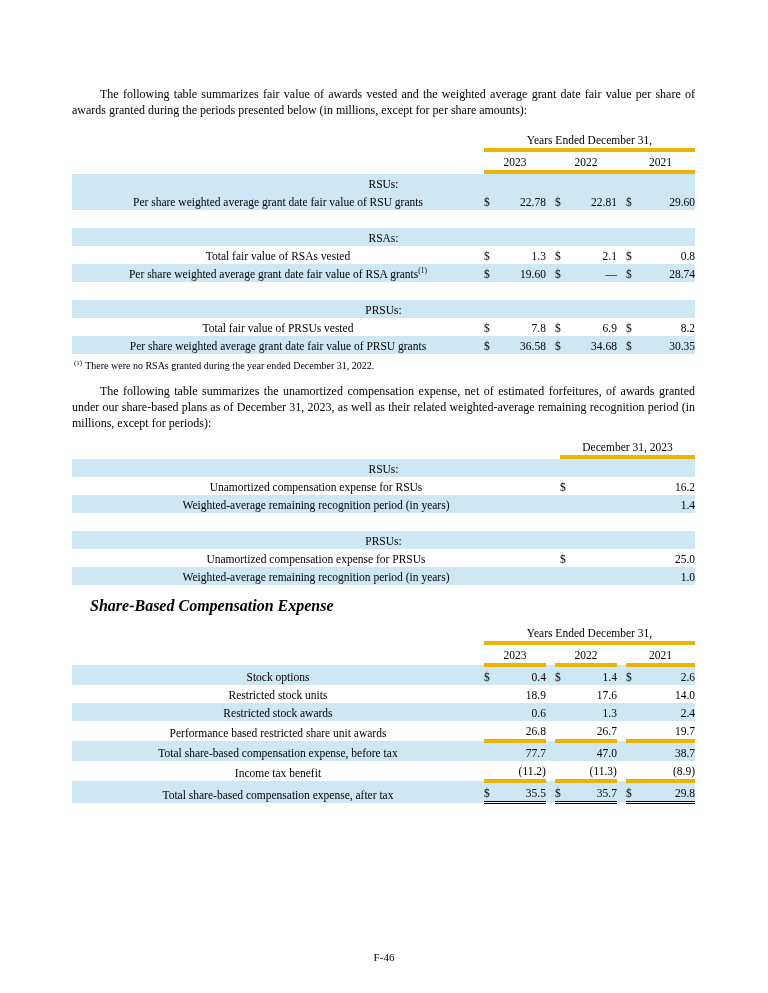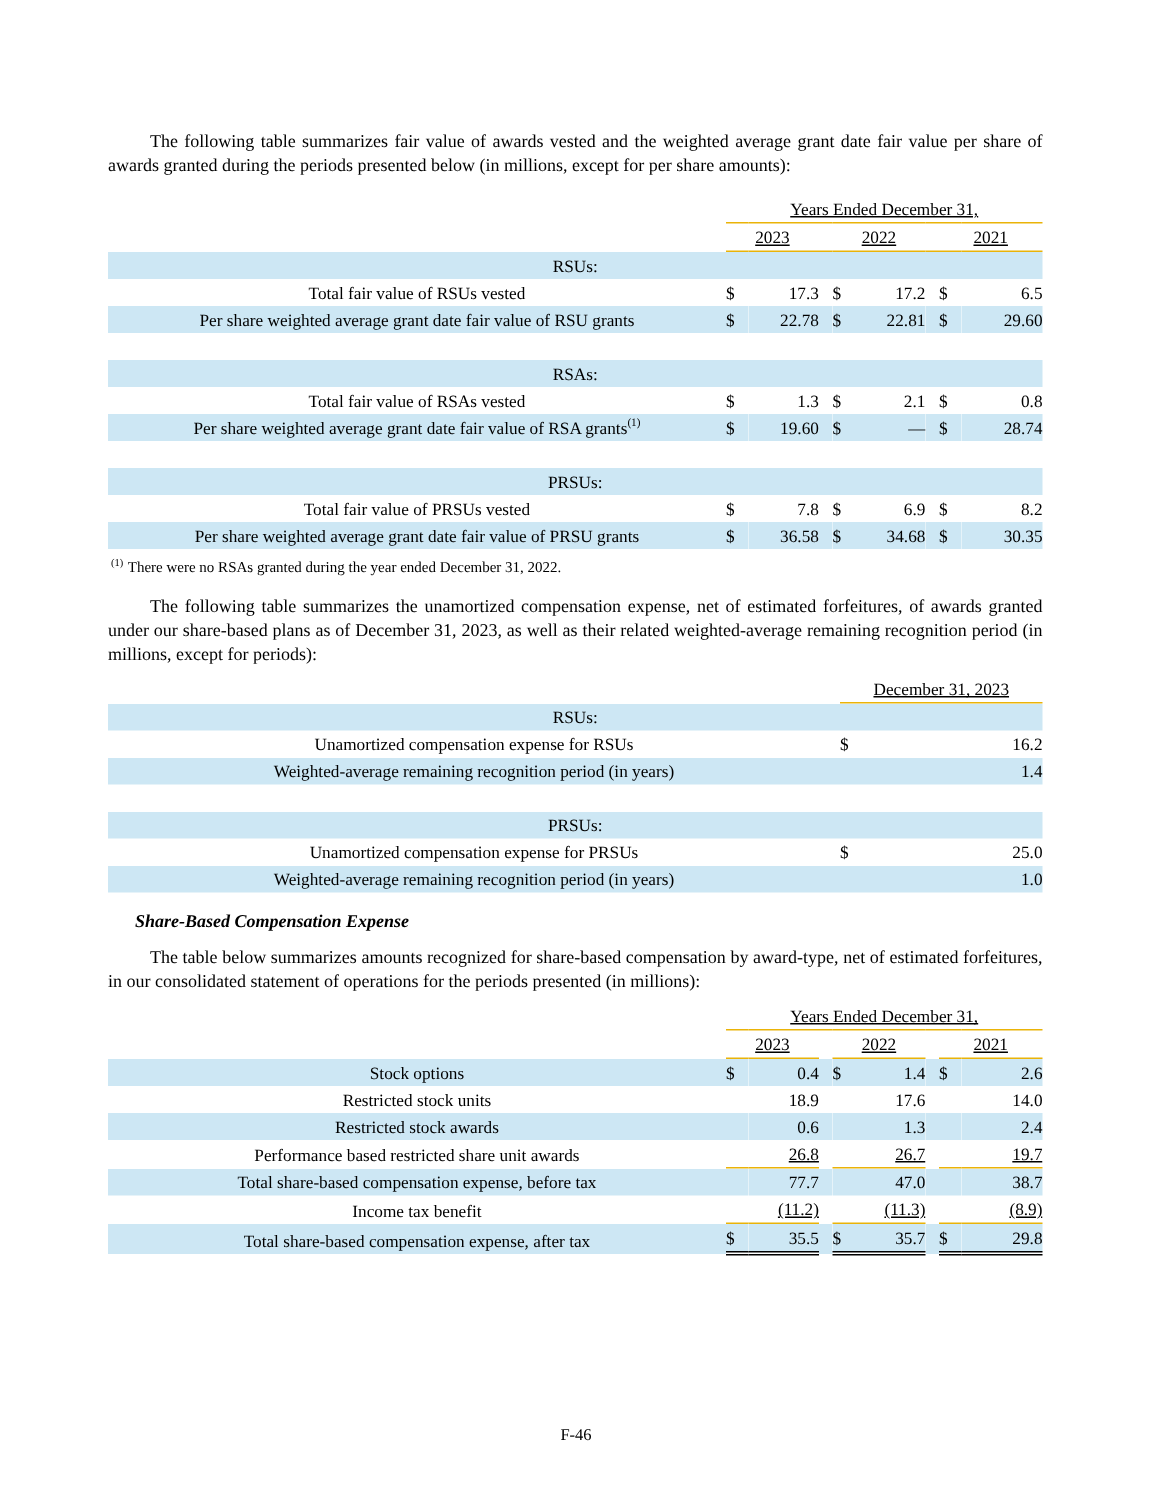--- a/index.html
+++ b/index.html
@@ -8,36 +8,36 @@
     font-family:"Liberation Serif", serif; color:#000; overflow:hidden;
   }
   .content { padding:86px 73px 0 72px; }
   .para {
     font-size:12px; line-height:16px; text-align:justify; text-indent:28px;
     margin:0 0 12px 0;
   }
   .para.p2 { margin:12px 0 6px 0; }
   .para.p3 { margin:0 0 6px 0; }
   .subheading {
-    font-weight:bold; font-style:italic; font-size:12px;
+    font-weight:bold; font-style:italic; font-size:16px;
     margin:12px 0 8px 18px;
   }
   table.fin {
     border-collapse:collapse; table-layout:fixed; width:623px;
     font-size:11.5px; margin:0;
   }
   table.fin td, table.fin th {
     height:16px; padding:1px 0; line-height:13px; vertical-align:bottom;
     font-weight:normal; white-space:nowrap; overflow:hidden;
   }
   col.cd { width:15px; } col.cv { width:47px; } col.cg { width:9px; } col.cvl { width:54px; }
   col.c2d { width:20px; } col.c2v { width:115px; }
   .phead { font-weight:bold; text-align:center; }
   .yr { font-weight:bold; text-align:center; }
-  .bb  { border-bottom:1px solid #eab308;text-decoration:underline; }
+  .bb  { border-bottom:4px solid #eab308; }
   .bbd { border-bottom:3px double #000; }
   tr.sh > td { background:#cde7f4; }
   .lbl, .sec { text-align:center; padding-left:3px; }
   .ind { padding-left:18px; }
   .d { text-align:left; padding-left:3px; }
   .v { text-align:right; padding-right:2px; }
   .vl { padding-right:7px; }
   .v2 { padding-right:3px; }
   .neg { padding-right:0; }
   .negl { padding-right:3px; }
@@ -80,31 +80,20 @@
         <th class="yr bb" colspan="2">2023</th>
         <td class="bb"></td>
         <th class="yr bb" colspan="2">2022</th>
         <td class="bb"></td>
         <th class="yr bb" colspan="2">2021</th>
       </tr>
 
       <tr class="sh">
         <td class="sec" colspan="9">RSUs:</td>
       </tr>
-      <tr>
-        <td class="lbl ind">Total fair value of RSUs vested</td>
-        <td class="d">$</td>
-        <td class="v">17.3</td>
-        <td></td>
-        <td class="d">$</td>
-        <td class="v">17.2</td>
-        <td></td>
-        <td class="d">$</td>
-        <td class="v vl">6.5</td>
-      </tr>
       <tr class="sh">
         <td class="lbl ind">Per share weighted average grant date fair value of RSU grants</td>
         <td class="d">$</td>
         <td class="v">22.78</td>
         <td></td>
         <td class="d">$</td>
         <td class="v">22.81</td>
         <td></td>
         <td class="d">$</td>
         <td class="v vl">29.60</td>
@@ -212,21 +201,20 @@
       <tr class="sh">
         <td class="lbl ind">Weighted-average remaining recognition period (in years)</td>
         <td class="d"></td>
         <td class="v v2">1.0</td>
       </tr>
     </tbody>
       </table>
 
     <div class="subheading">Share-Based Compensation Expense</div>
 
-    <p class="para p3">The table below summarizes amounts recognized for share-based compensation by award-type, net of estimated forfeitures, in our consolidated statement of operations for the periods presented (in millions):</p>
 
     <table class="fin">
       <colgroup>
         <col>
           <col class="cd">
           <col class="cv">
           <col class="cg">
           <col class="cd">
           <col class="cv">
           <col class="cg">

